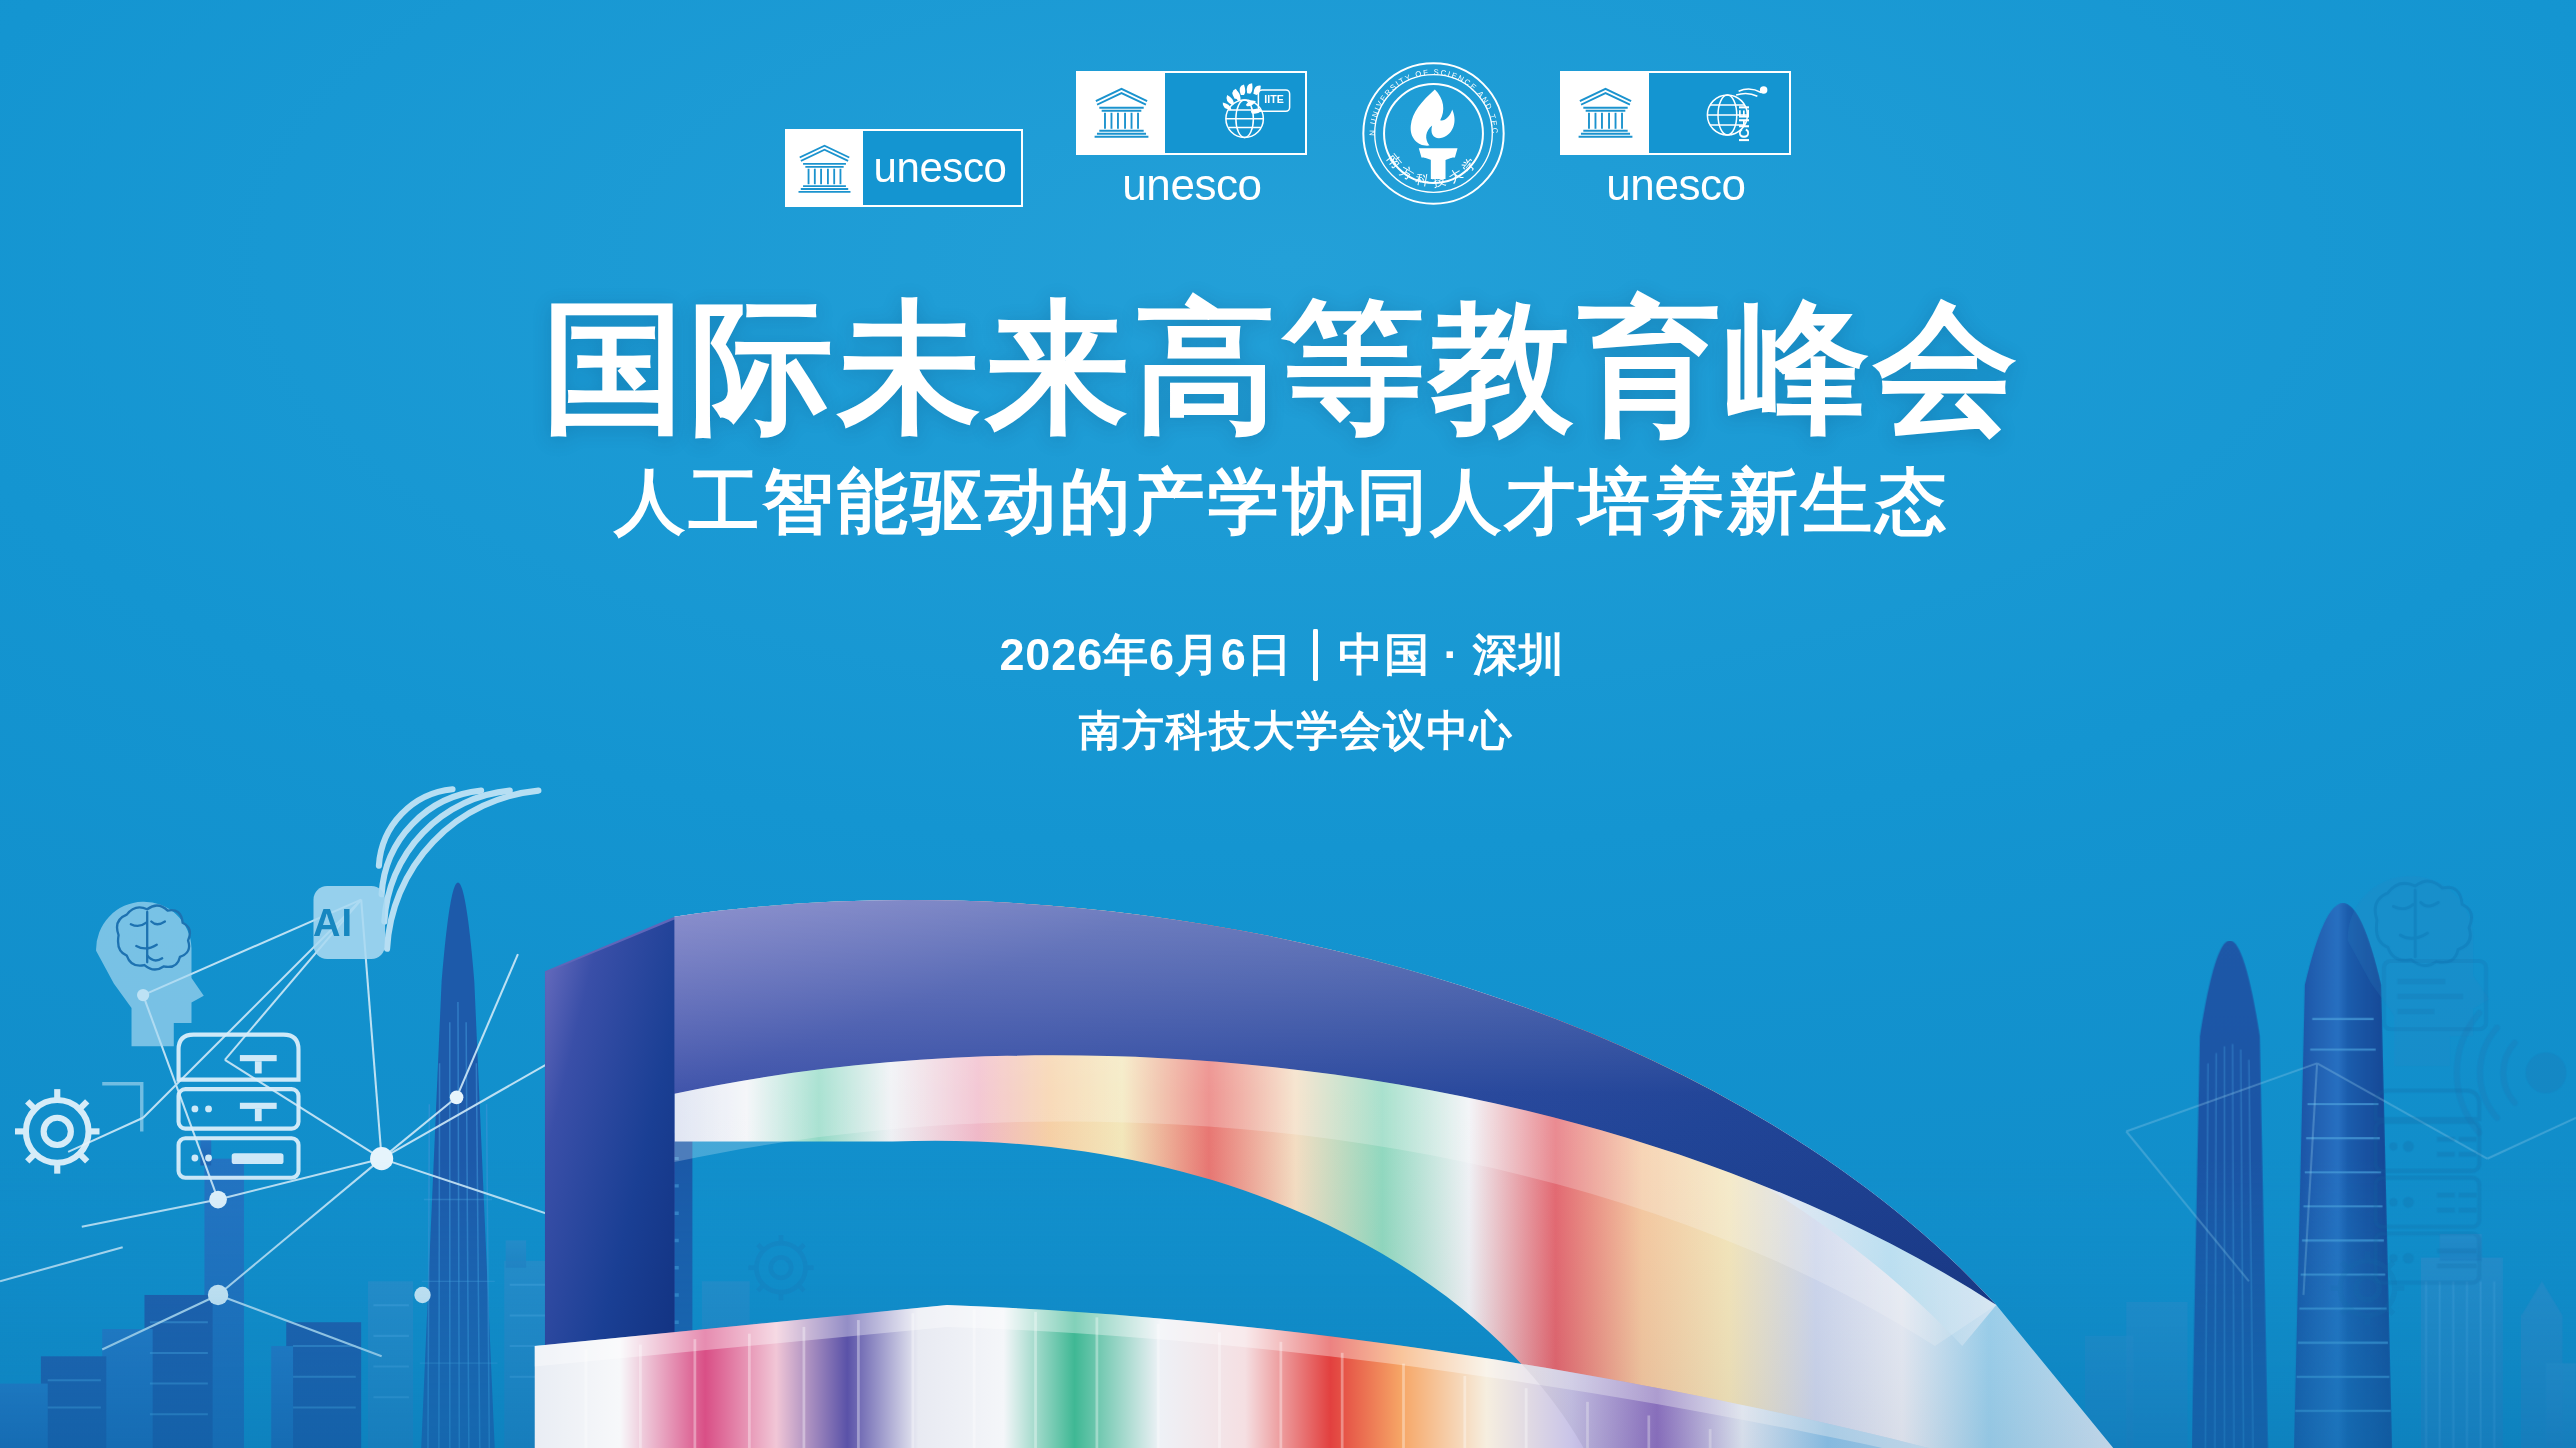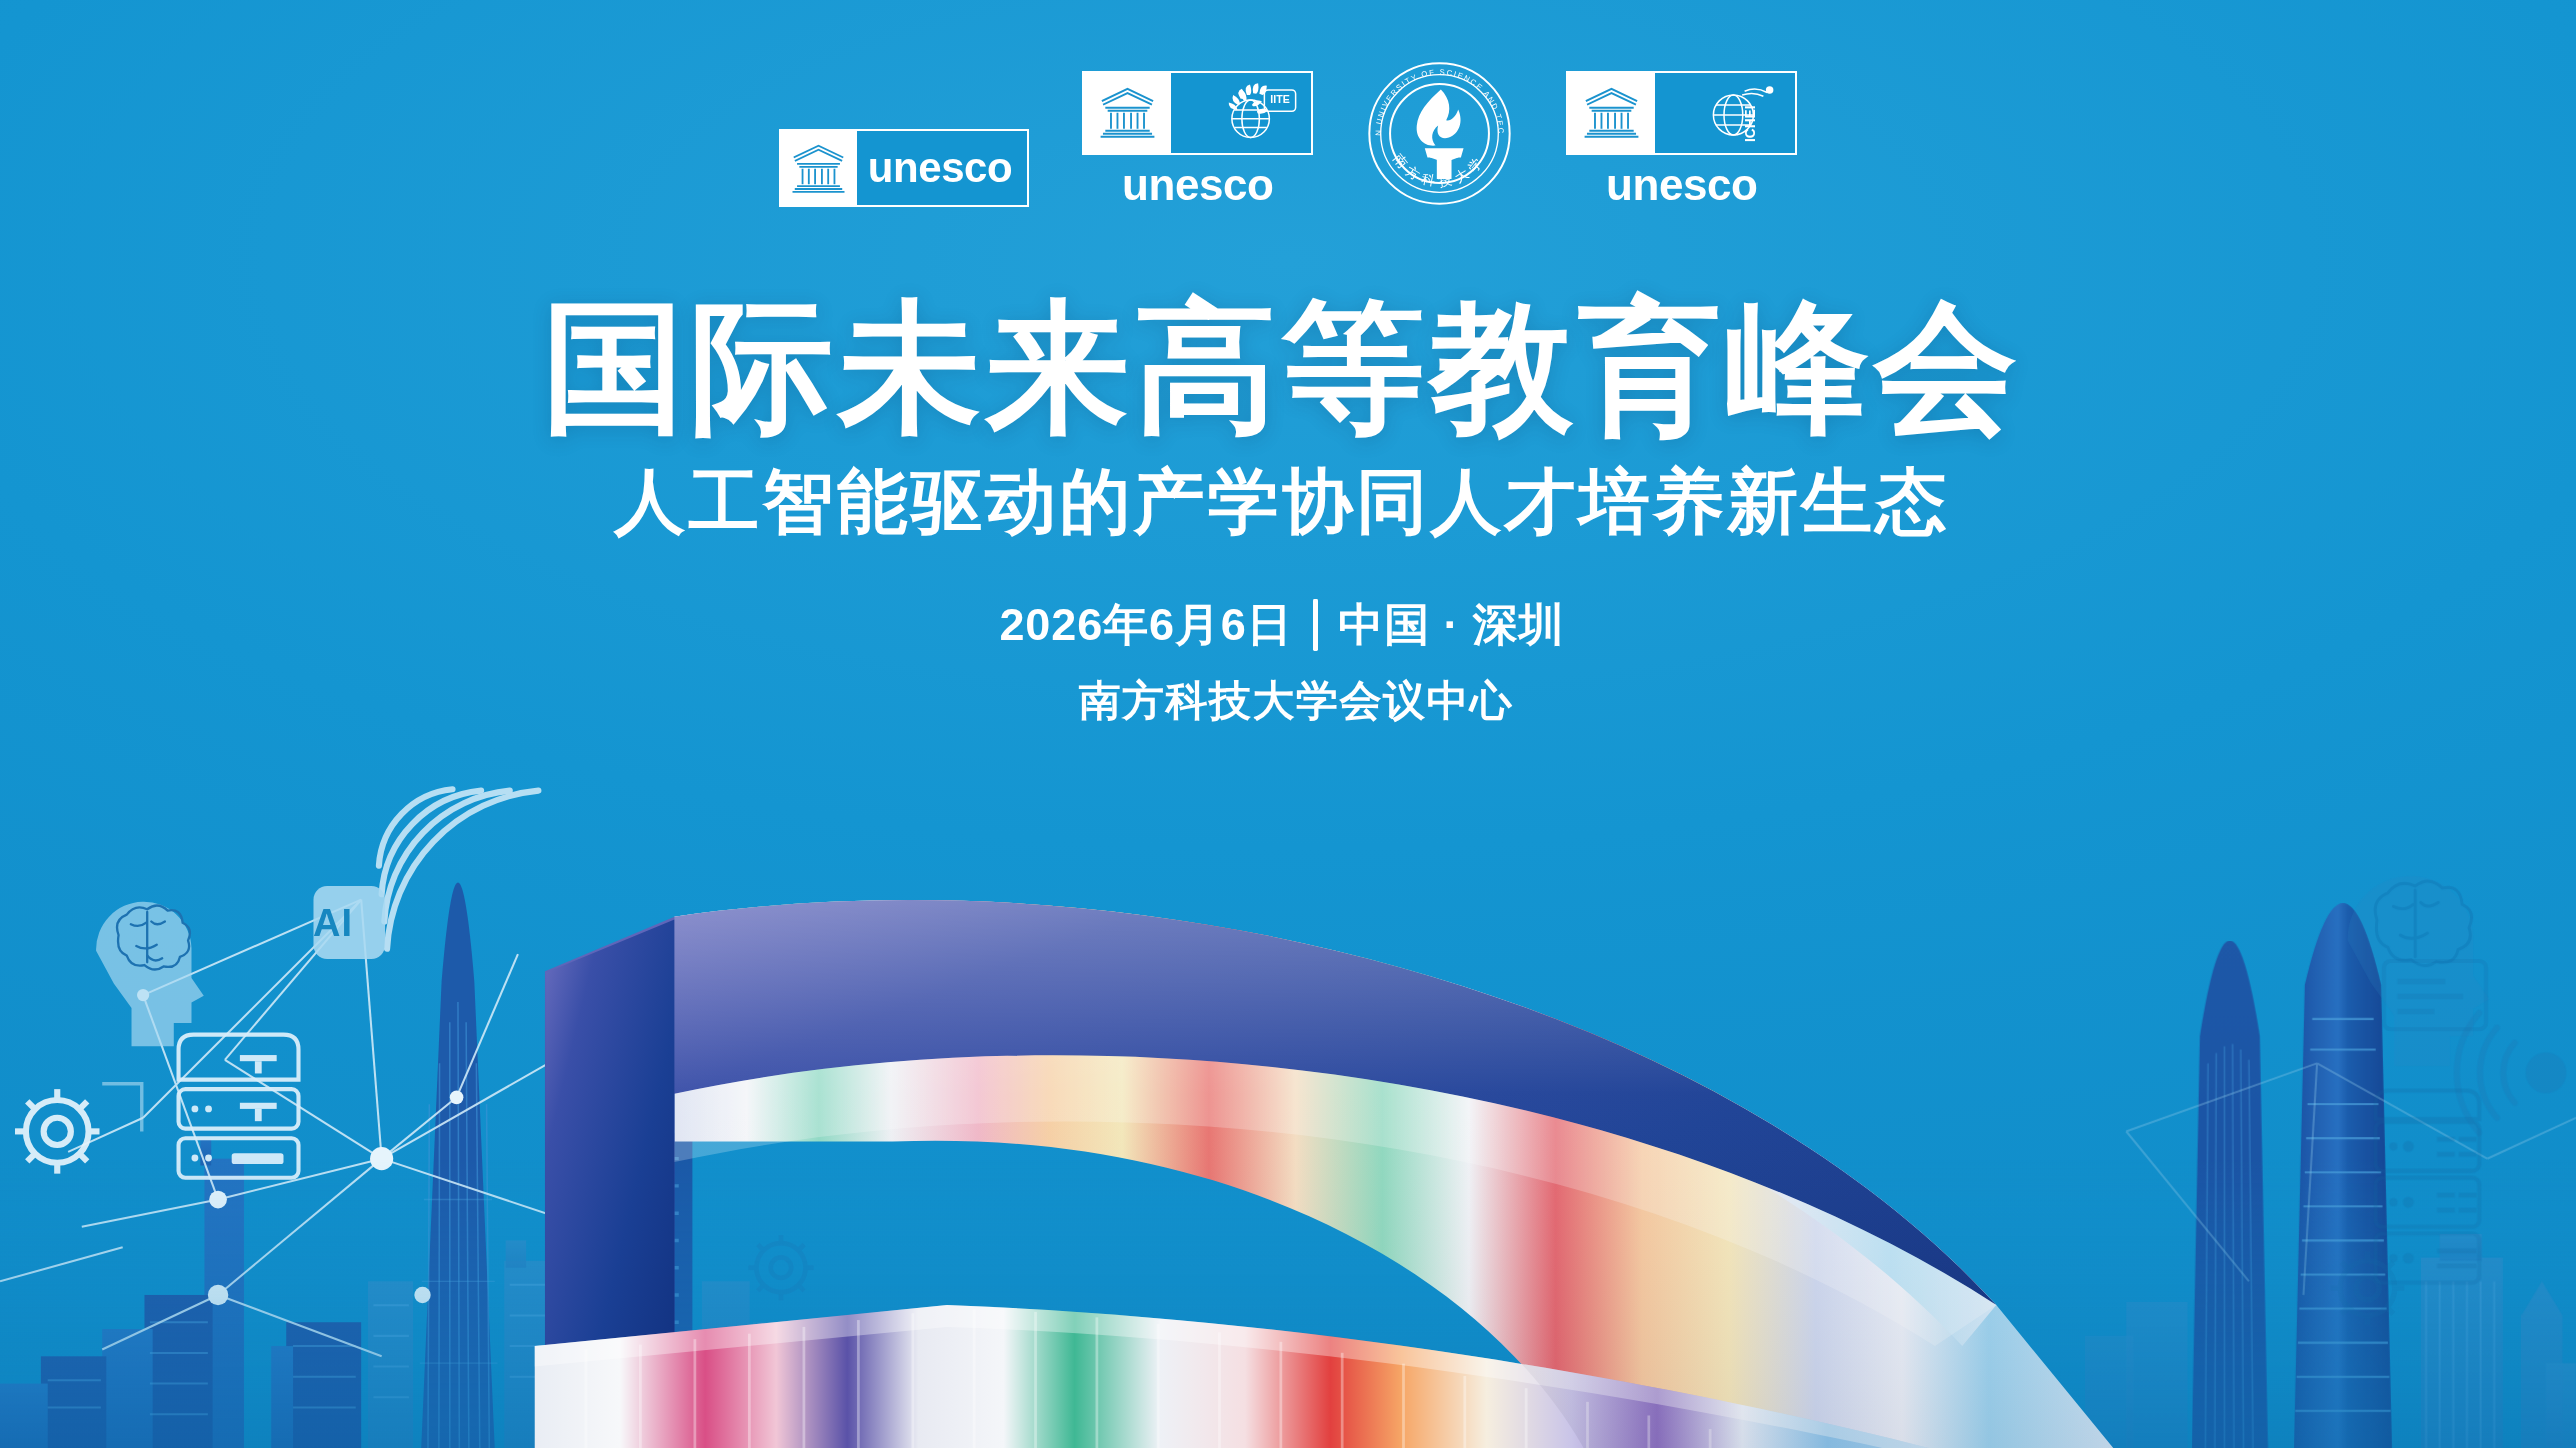--- a/index.html
+++ b/index.html
@@ -34,21 +34,21 @@
   .logo-temple{
     background:#ffffff;
     display:flex;align-items:center;justify-content:center;
   }
   .logo-right{
     background:#1495d1;
     display:flex;align-items:center;justify-content:center;
   }
   .wordmark{
     color:#ffffff;
-    font-weight:700;
+    font-weight:400;
     letter-spacing:-.01em;
     line-height:1;
   }
 
   
   #logo-unesco .logo-box{height:74px;}
   #logo-unesco .logo-temple{width:76px;}
   #logo-unesco .logo-right{padding:0 15px 0 11px;}
   #logo-unesco .wordmark{font-size:42px;}
 
@@ -71,21 +71,21 @@
     font-weight:900;letter-spacing:.035em;
     margin:0;
     text-shadow:0 2.7px 19px rgba(0,40,80,.18);
   }
   #subtitle{
     font-size:71px;line-height:1.15;
     font-weight:800;letter-spacing:.045em;
     margin:17.7px 0 0 0;
   }
   #meta{
-    margin-top:53px;
+    margin-top:83px;
     display:flex;align-items:center;justify-content:center;
     gap:20.4px;
     font-size:45px;font-weight:700;letter-spacing:.02em;
   }
   #meta .bar{
     display:inline-block;width:4.8px;height:52px;background:#ffffff;border-radius:1.4px;
   }
   #venue{
     margin-top:17.7px;
     font-size:42px;font-weight:700;letter-spacing:.035em;padding-left:28px;

